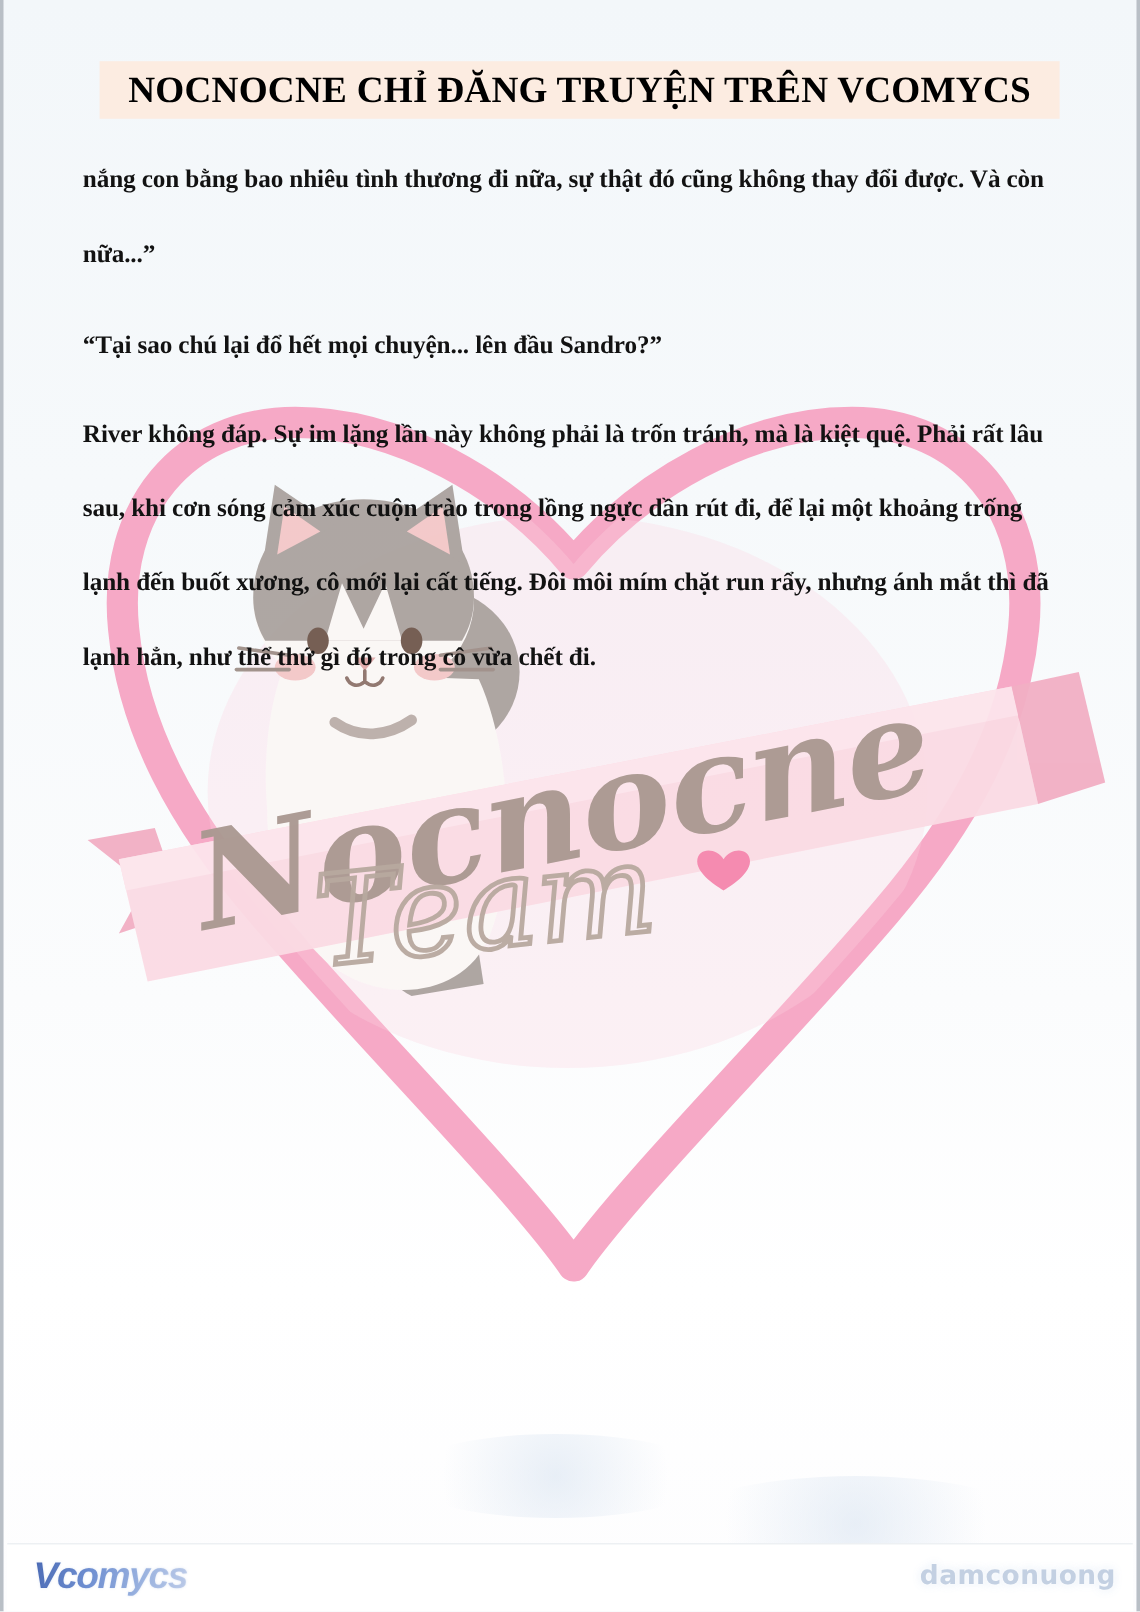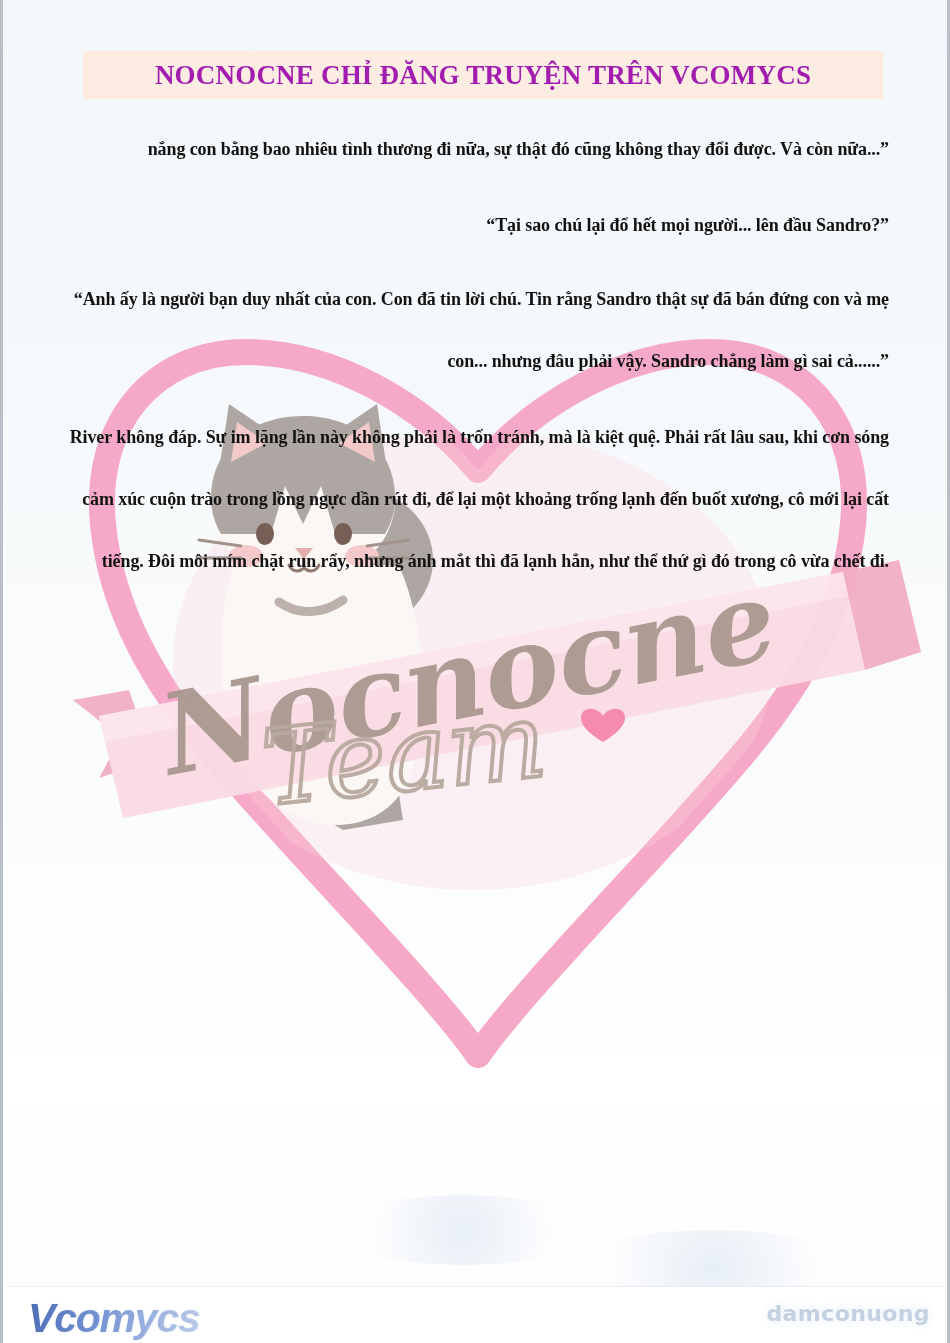--- a/index.html
+++ b/index.html
@@ -55,42 +55,42 @@
     background: #fcece1;
   }
   #title-text {
     position: absolute;
     left: 80px;
     top: 50px;
     width: 800px;
     height: 50px;
     line-height: 50px;
     text-align: center;
-    color: #a21caf;
+    color: #000000;
     font-family: "Liberation Serif", "DejaVu Serif", serif;
     font-weight: bold;
-    font-size: 27px;
+    font-size: 31px;
     letter-spacing: 0.2px;
     white-space: nowrap;
   }
 
   
   #content {
     position: absolute;
     left: 66px;
     top: 118px;
     width: 820px;
   }
   .para {
     font-family: "Liberation Serif", "DejaVu Serif", serif;
     font-weight: bold;
-    font-size: 18px;
+    font-size: 21px;
     line-height: 62px;
     color: #121212;
-    text-align: right;
+    text-align: left;
     margin: 0 0 14px 0;
     letter-spacing: -0.1px;
     position: relative;
     z-index: 4;
   }
   .para.tight { margin-bottom: 12px; }
 
   
   #footer {
     position: absolute;
@@ -101,21 +101,21 @@
     background: #ffffff;
     border-top: 1px solid #e9edf1;
   }
   #footer-logo {
     position: absolute;
     left: 22px;
     top: 8px;
     font-family: "Liberation Sans", "DejaVu Sans", sans-serif;
     font-weight: bold;
     font-style: italic;
-    font-size: 41px;
+    font-size: 31px;
     letter-spacing: -1.2px;
     color: #8da4d6;
     background: linear-gradient(100deg, #3f5fad 0%, #6f8fd2 38%, #a8bde4 72%, #cfd9ee 100%);
     -webkit-background-clip: text;
     background-clip: text;
     -webkit-text-fill-color: transparent;
     text-shadow: 0 0 2px rgba(120,150,210,0.25);
   }
   #footer-watermark {
     position: absolute;
@@ -242,22 +242,21 @@
       <path d="M600 716 C 594 706, 578 706, 578 718 C 578 730, 600 742, 600 742
                C 600 742, 622 730, 622 718 C 622 706, 606 706, 600 716 Z" fill="#f58bb0"></path>
     </g>
   </svg>
 
   <div id="title-band"></div>
   <div id="title-text">NOCNOCNE CHỈ ĐĂNG TRUYỆN TRÊN VCOMYCS</div>
 
   <div id="content">
     <p class="para">nắng con bằng bao nhiêu tình thương đi nữa, sự thật đó cũng không thay đổi được. Và còn nữa...”</p>
-    <p class="para tight">“Tại sao chú lại đổ hết mọi người... lên đầu Sandro?”</p>
-    <p class="para">“Anh ấy là người bạn duy nhất của con. Con đã tin lời chú. Tin rằng Sandro thật sự đã bán đứng con và mẹ con... nhưng đâu phải vậy. Sandro chẳng làm gì sai cả......”</p>
+    <p class="para tight">“Tại sao chú lại đổ hết mọi chuyện... lên đầu Sandro?”</p>
     <p class="para">River không đáp. Sự im lặng lần này không phải là trốn tránh, mà là kiệt quệ. Phải rất lâu sau, khi cơn sóng cảm xúc cuộn trào trong lồng ngực dần rút đi, để lại một khoảng trống lạnh đến buốt xương, cô mới lại cất tiếng. Đôi môi mím chặt run rẩy, nhưng ánh mắt thì đã lạnh hẳn, như thể thứ gì đó trong cô vừa chết đi.</p>
   </div>
 
   <div class="ghost" style="left:330px; top:1195px; width:260px; height:70px;"></div>
   <div class="ghost" style="left:560px; top:1230px; width:300px; height:80px;"></div>
 
   <div id="footer">
     <div id="footer-logo">Vcomycs</div>
     <div id="footer-watermark">damconuong</div>
   </div>

